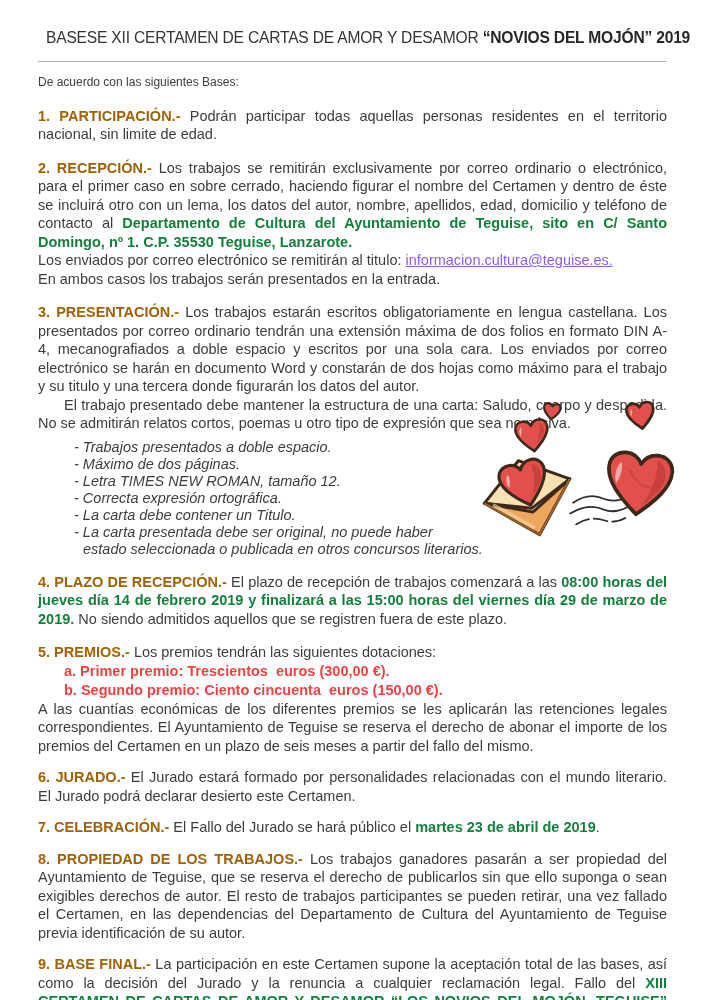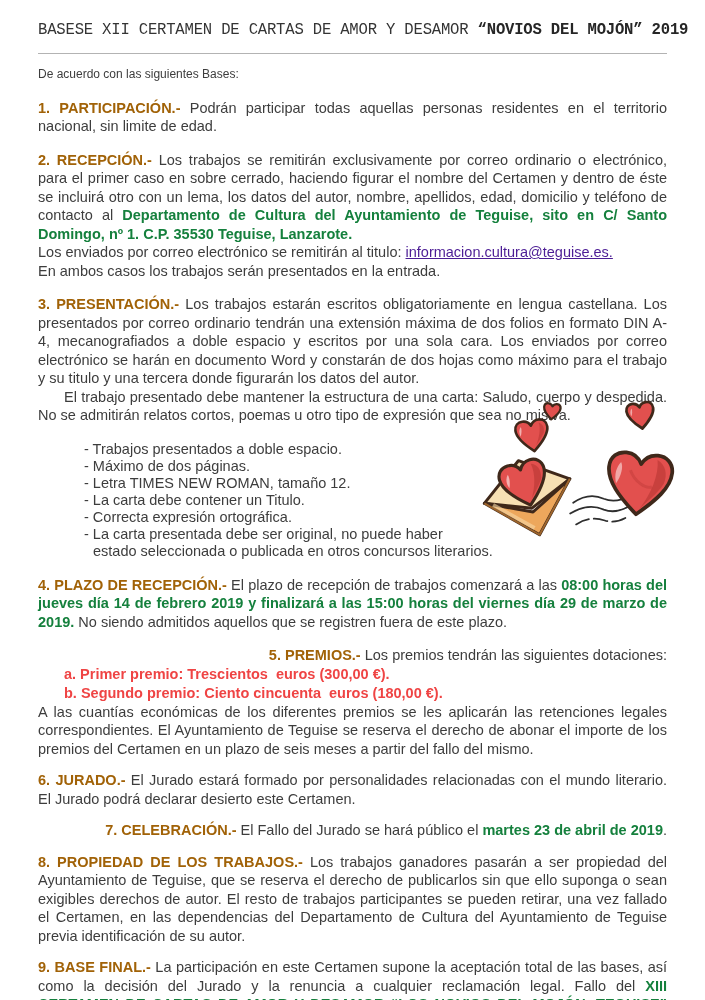--- a/index.html
+++ b/index.html
@@ -10,29 +10,28 @@
     color: #3d3d3d;
     overflow: hidden;
   }
   .page {
     position: relative;
     width: 705px; height: 1000px;
     padding: 20px 38px 0 38px;
     box-sizing: border-box;
   }
   .title {
-    margin: 0;
+    margin: 8px;
     text-align: right;
     font-size: 15.6px;
     line-height: 20px;
     font-weight: 400;
     color: #343434;
     letter-spacing: -0.2px;
     white-space: nowrap;
-    font-family: Liberation Mono, monospace;
   }
   .title .tbold { font-weight: 700; color: #262626; }
   .rule {
     margin-top: 13px;
     border: 0;
     border-top: 1px solid #b3b3b3;
     height: 0;
   }
   .intro {
     margin: 11px 0 0 0;
@@ -40,32 +39,32 @@
     line-height: 18.5px;
   }
   .sec { margin-top: 15px; }
   .sec.tight { margin-top: 13px; }
   .sec p {
     margin: 0;
     font-size: 14.5px;
     line-height: 18.5px;
     text-align: justify;
   }
-  .sec p.noj { text-align: right; }
+  .sec p.noj { text-align: left; }
   .hd { font-weight: 700; color: #a16207; }
   .b  { font-weight: 700; color: #15803d; }
   .line { font-size: 14.5px; line-height: 18.5px; }
   a.email {
-    color: #4c1d95;
+    color: #8b5cf6;
     text-decoration: underline;
   }
   .indent1 { text-indent: 26px; }
   .bullets {
     list-style: none;
-    margin: 16px; padding: 0 0 0 30px;
+    margin: 6px; padding: 0 0 0 30px; font-style: italic;
   }
   .bullets li {
     font-size: 14.5px;
     line-height: 17px;
     text-align: left;
   }
   .bullets li.cont { padding-left: 9px; }
   .prize {
     padding-left: 26px;
     font-weight: 700;
@@ -102,35 +101,35 @@
     <div class="line">En ambos casos los trabajos serán presentados en la entrada.</div>
   </div>
 
   <div class="sec">
     <p><span class="hd">3. PRESENTACIÓN.-</span><span> Los trabajos estarán escritos obligatoriamente en lengua castellana. Los presentados por correo ordinario tendrán una extensión máxima de dos folios en formato DIN A-4, mecanografiados a doble espacio y escritos por una sola cara. Los enviados por correo electrónico se harán en documento Word y constarán de dos hojas como máximo para el trabajo y su titulo y una tercera donde figurarán los datos del autor.</span></p>
     <p class="indent1">El trabajo presentado debe mantener la estructura de una carta: Saludo, cuerpo y despedida. No se admitirán relatos cortos, poemas u otro tipo de expresión que sea no misiva.</p>
     <ul class="bullets">
       <li>- Trabajos presentados a doble espacio.</li>
       <li>- Máximo de dos páginas.</li>
       <li>- Letra TIMES NEW ROMAN, tamaño 12.</li>
+      <li>- Correcta expresión ortográfica.</li>
       <li>- La carta debe contener un Titulo.</li>
-      <li>- Correcta expresión ortográfica.</li>
       <li>- La carta presentada debe ser original, no puede haber</li>
       <li class="cont">estado seleccionada o publicada en otros concursos literarios.</li>
     </ul>
   </div>
 
   <div class="sec">
     <p><span class="hd">4. PLAZO DE RECEPCIÓN.-</span><span> El plazo de recepción de trabajos comenzará a las </span><span class="b">08:00 horas del jueves día 14 de febrero 2019 y finalizará a las 15:00 horas del viernes día 29 de marzo de 2019.</span><span> No siendo admitidos aquellos que se registren fuera de este plazo.</span></p>
   </div>
 
   <div class="sec">
     <p class="noj"><span class="hd">5. PREMIOS.-</span><span> Los premios tendrán las siguientes dotaciones:</span></p>
     <div class="prize">a. Primer premio: Trescientos  euros (300,00 €).</div>
-    <div class="prize">b. Segundo premio: Ciento cincuenta  euros (180,00 €).</div>
+    <div class="prize">b. Segundo premio: Ciento cincuenta  euros (150,00 €).</div>
     <p>A las cuantías económicas de los diferentes premios se les aplicarán las retenciones legales correspondientes. El Ayuntamiento de Teguise se reserva el derecho de abonar el importe de los premios del Certamen en un plazo de seis meses a partir del fallo del mismo.</p>
   </div>
 
   <div class="sec tight">
     <p><span class="hd">6. JURADO.-</span><span> El Jurado estará formado por personalidades relacionadas con el mundo literario. El Jurado podrá declarar desierto este Certamen.</span></p>
   </div>
 
   <div class="sec tight">
     <p class="noj"><span class="hd">7. CELEBRACIÓN.-</span><span> El Fallo del Jurado se hará público el </span><span class="b">martes 23 de abril de 2019</span><span>.</span></p>
   </div>

